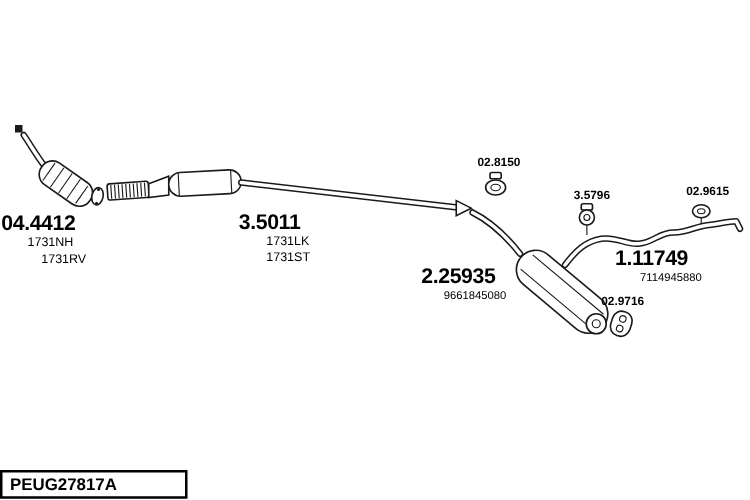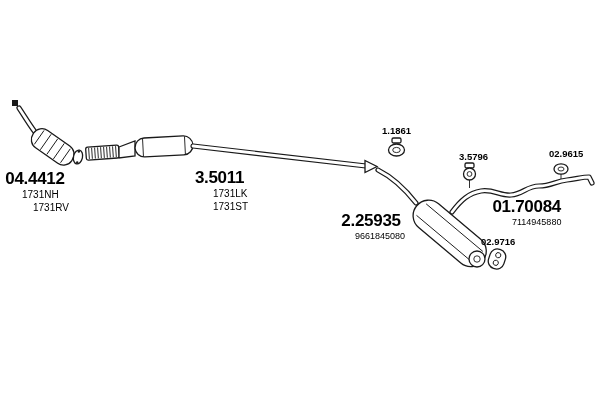--- a/index.html
+++ b/index.html
@@ -6,21 +6,21 @@
   #stage{
     position:relative;width:600px;height:400px;background:#ffffff;overflow:hidden;
     font-family:"Liberation Sans","DejaVu Sans",sans-serif;color:#000;
   }
   #art{position:absolute;left:0;top:0;}
   .pipe-o{fill:none;stroke:#1a1a1a;stroke-width:5.2;stroke-linecap:round;stroke-linejoin:round;}
   .pipe-i{fill:none;stroke:#ffffff;stroke-width:2.8;stroke-linecap:round;stroke-linejoin:round;}
   .part{fill:#ffffff;stroke:#1a1a1a;stroke-width:1.3;}
   .detail{fill:none;stroke:#1a1a1a;stroke-width:0.9;}
   .lbl{position:absolute;white-space:nowrap;}
-  .num-big{font-size:17px;font-weight:bold;letter-spacing:-0.3px;text-align:center;}
+  .num-big{font-size:17px;font-weight:bold;letter-spacing:-0.3px;}
   .num-small{font-size:9.5px;font-weight:bold;}
   .sub{font-size:10px;line-height:12.5px;}
   .oe{font-size:9px;line-height:11px;}
   #code-box{
     position:absolute;left:0;top:376px;width:150px;height:23px;box-sizing:border-box;
     border:2px solid #000;background:#fff;display:flex;align-items:center;
     padding-left:6px;font-size:13.5px;font-weight:bold;
   }
 </style>
 </head>
@@ -123,23 +123,26 @@
     <div class="sub" style="padding-left:22px">1731LK</div>
     <div class="sub" style="padding-left:22px">1731ST</div>
   </div>
 
   <div class="lbl" style="left:337px;top:211px">
     <div class="num-big">2.25935</div>
     <div class="oe" style="padding-left:18px">9661845080</div>
   </div>
 
   <div class="lbl" style="left:492px;top:197px">
-    <div class="num-big">01.70084</div>
+    <div class="num-big">1.11749</div>
     <div class="oe" style="padding-left:20px">7114945880</div>
   </div>
 
-  <div class="lbl num-small" style="left:382px;top:125px">1.1861</div>
+  <div class="lbl num-small" style="left:382px;top:125px">02.8150</div>
   <div class="lbl num-small" style="left:459px;top:151px">3.5796</div>
   <div class="lbl num-small" style="left:549px;top:148px">02.9615</div>
   <div class="lbl num-small" style="left:481px;top:236px">02.9716</div>
 
+  <div id="code-box">
+    <span>PEUG27817A</span>
+  </div>
 
 </div>
 
 </body></html>

